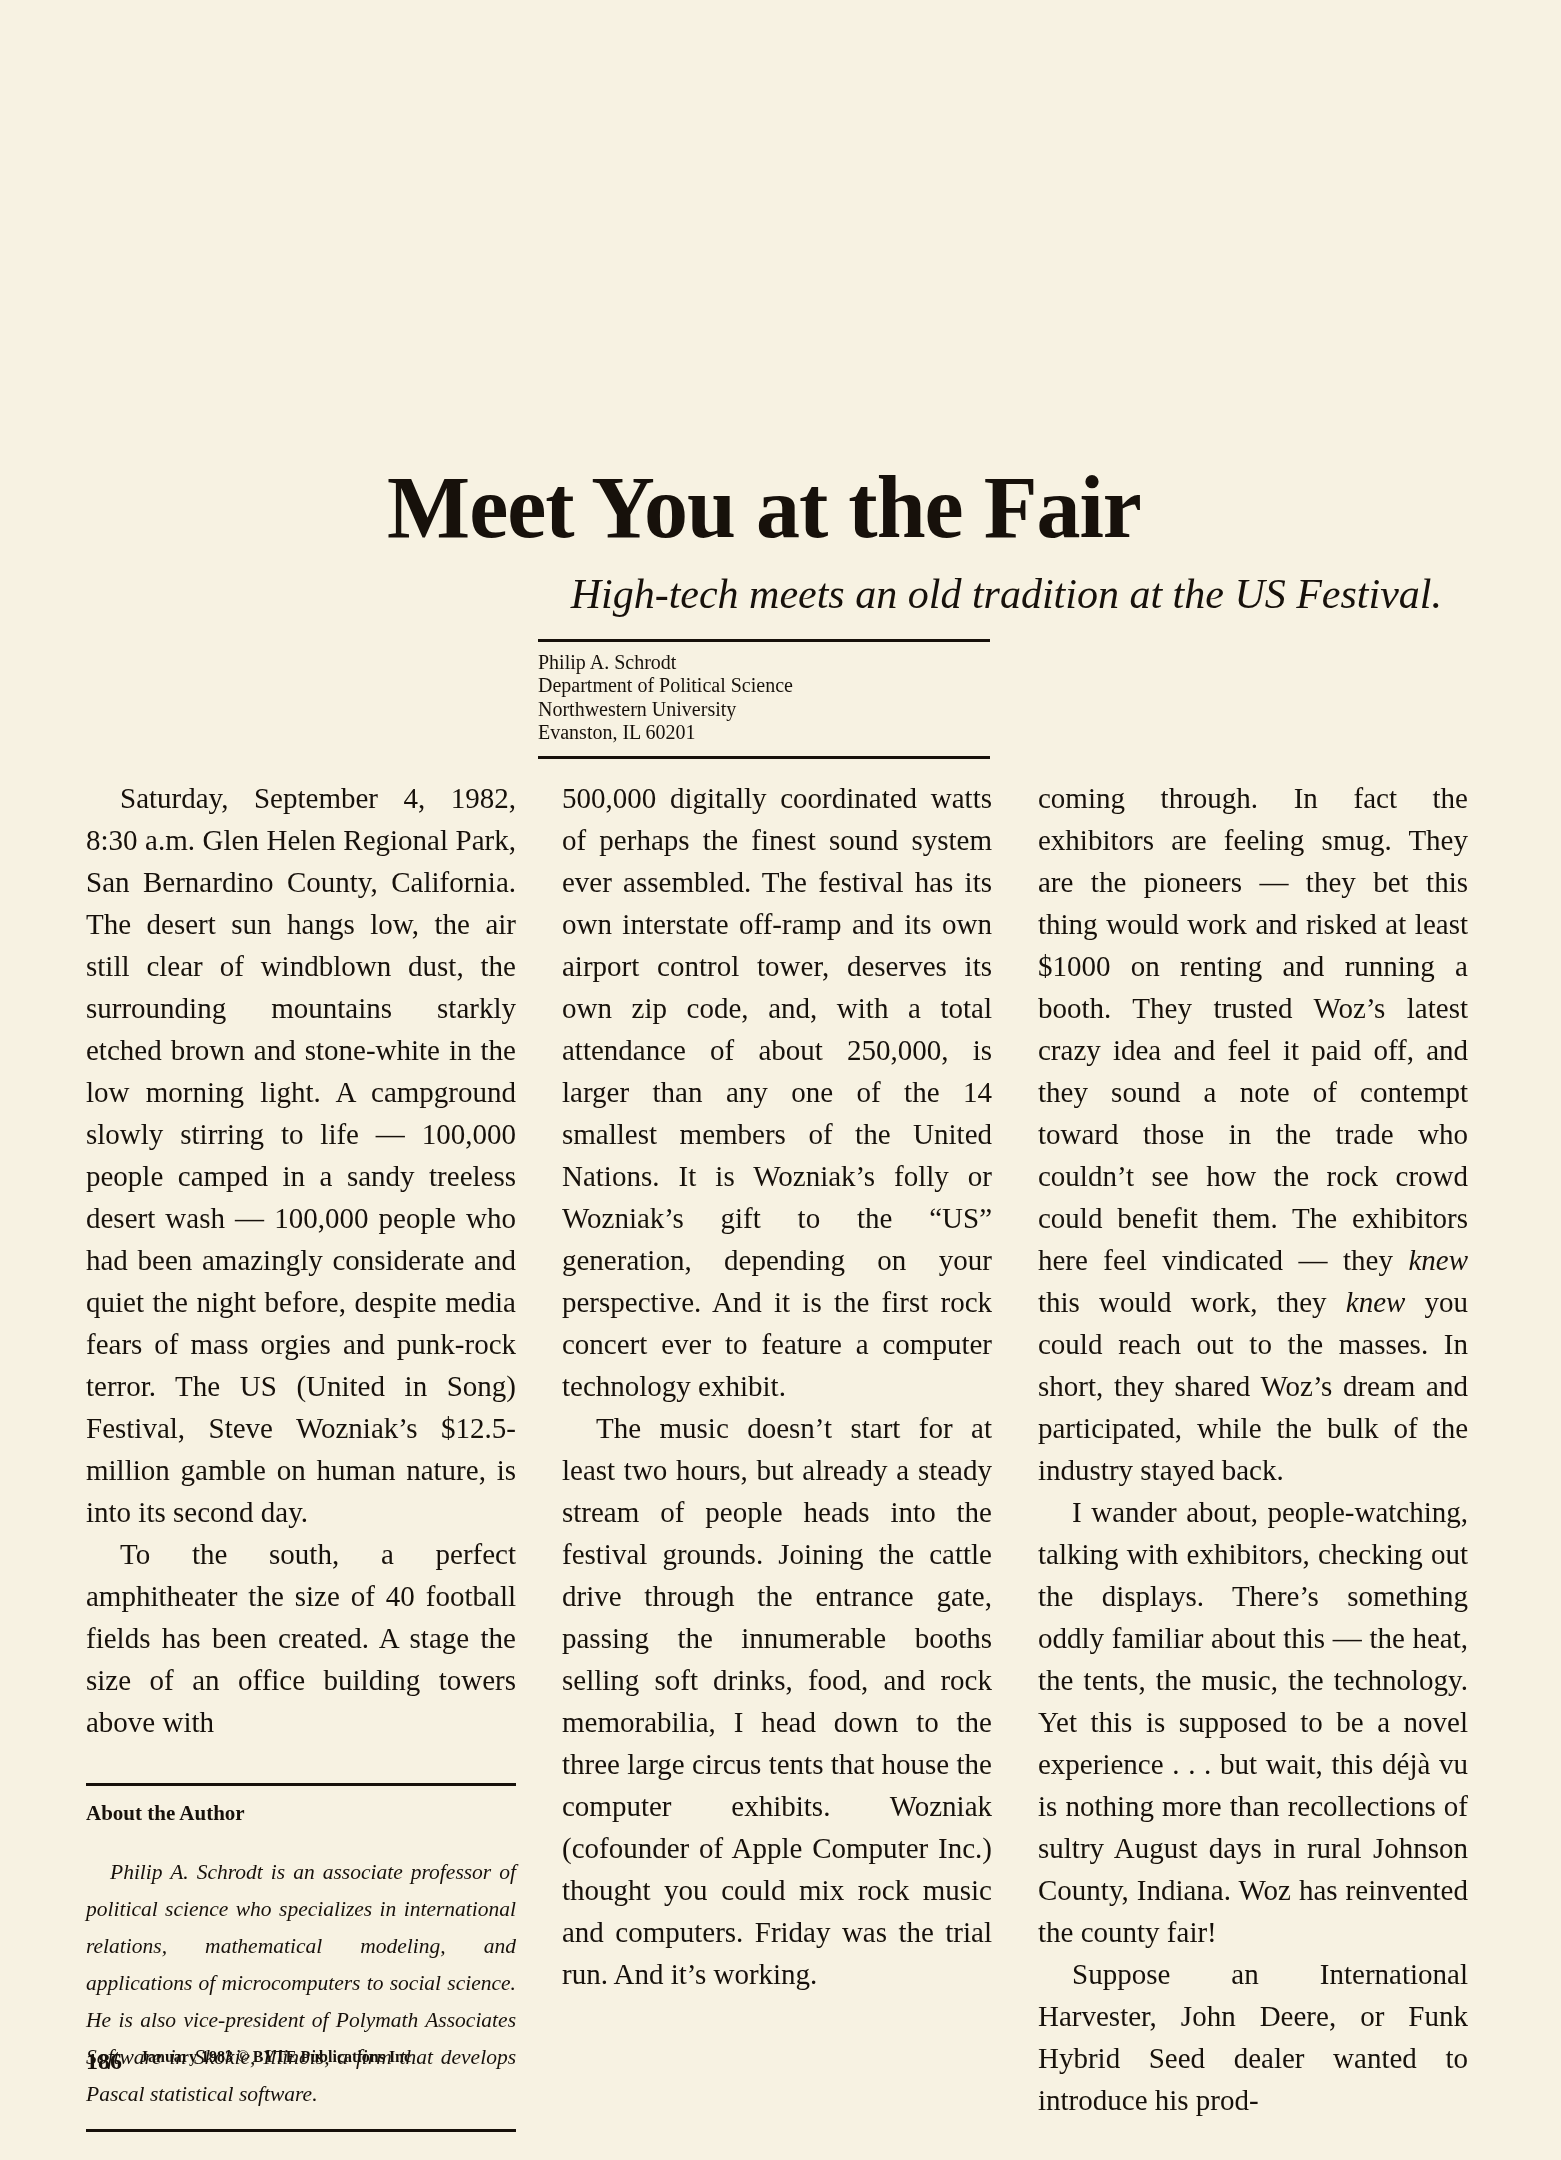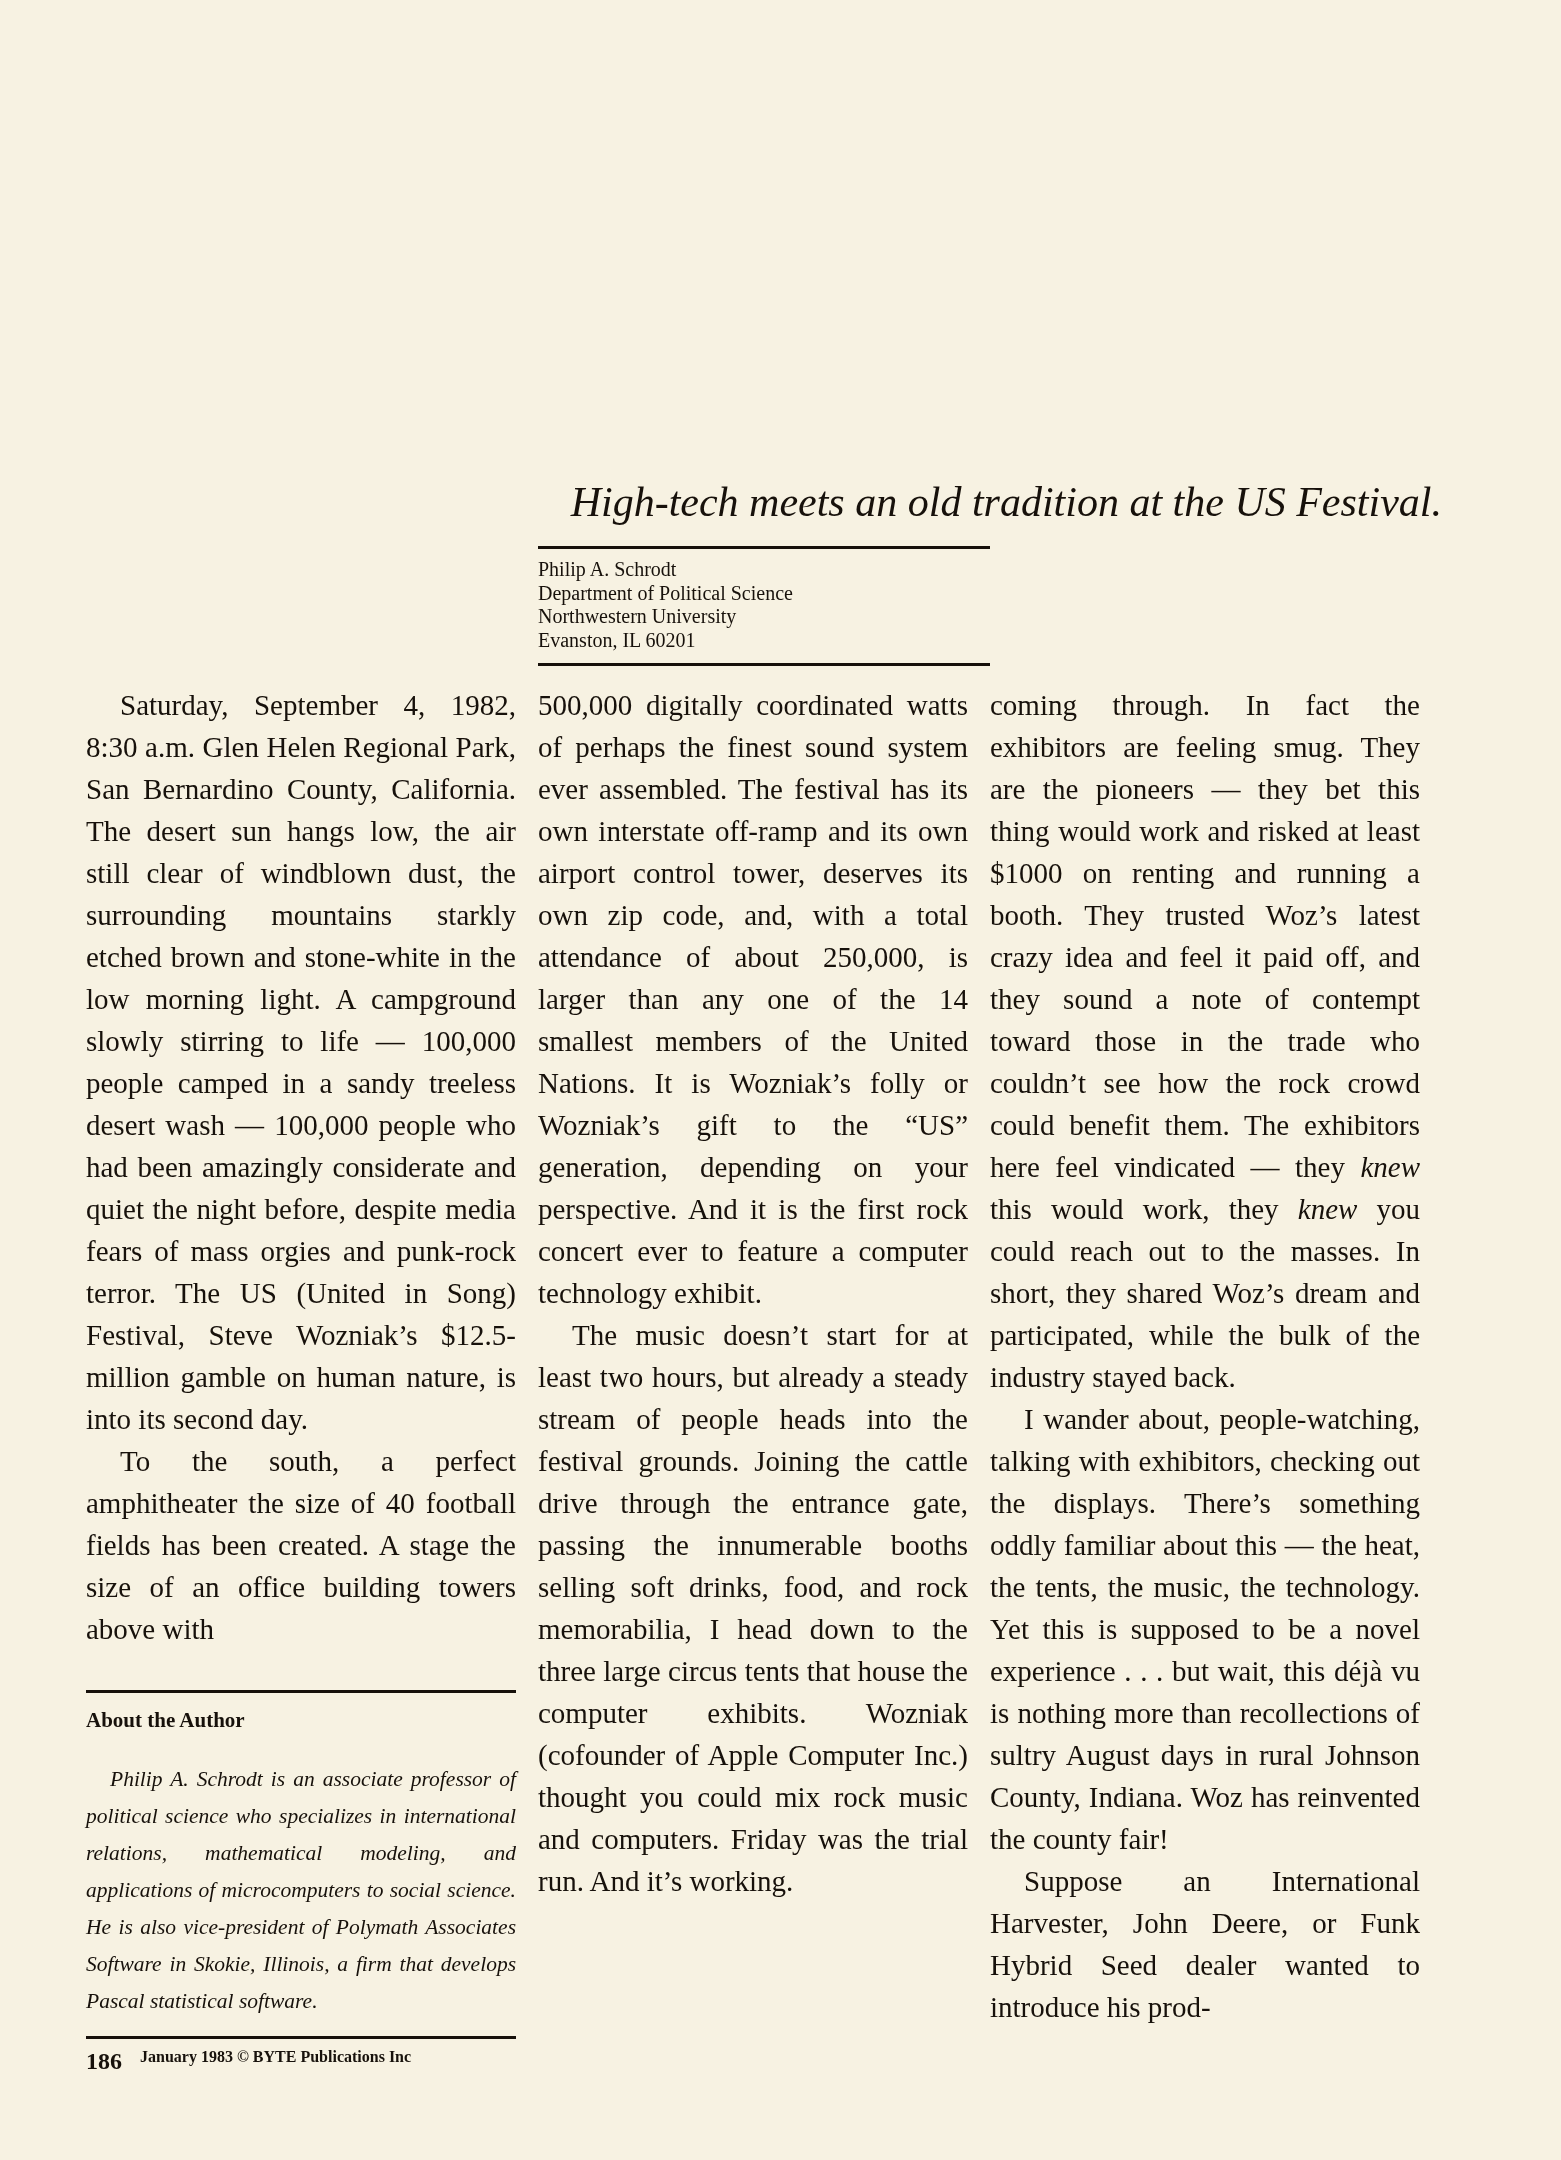--- a/index.html
+++ b/index.html
@@ -41,21 +41,21 @@
     border-top: 3px solid var(--ink, #17110b);
     border-bottom: 3px solid var(--ink, #17110b);
     padding: 9px 0 11px;
     text-align: left;
     font-weight: 400;
     font-size: 20px;
     line-height: 23.5px;
   }
   .columns {
     display: flex;
-    gap: 22px;
+    gap: 46px;
     margin-top: 18px;
   }
   .col {
     flex: 0 0 430px;
     width: 430px;
     font-size: 29px;
     line-height: 42px;
     text-align: justify;
     hyphens: auto;
   }
@@ -91,20 +91,21 @@
     align-items: flex-start;
   }
   .folio { font-weight: 700; font-size: 24px; }
   .credit { font-weight: 700; font-size: 16px; margin-left: 18px; }
 </style>
 </head>
 <body>
 
 <div class="content">
 
+  <h1 class="title">Meet You at the Fair</h1>
 
   <h2 class="subtitle">High-tech meets an old tradition at the US Festival.</h2>
 
   <div class="byline">
     <div>Philip A. Schrodt</div>
     <div>Department of Political Science</div>
     <div>Northwestern University</div>
     <div>Evanston, IL 60201</div>
   </div>
 

